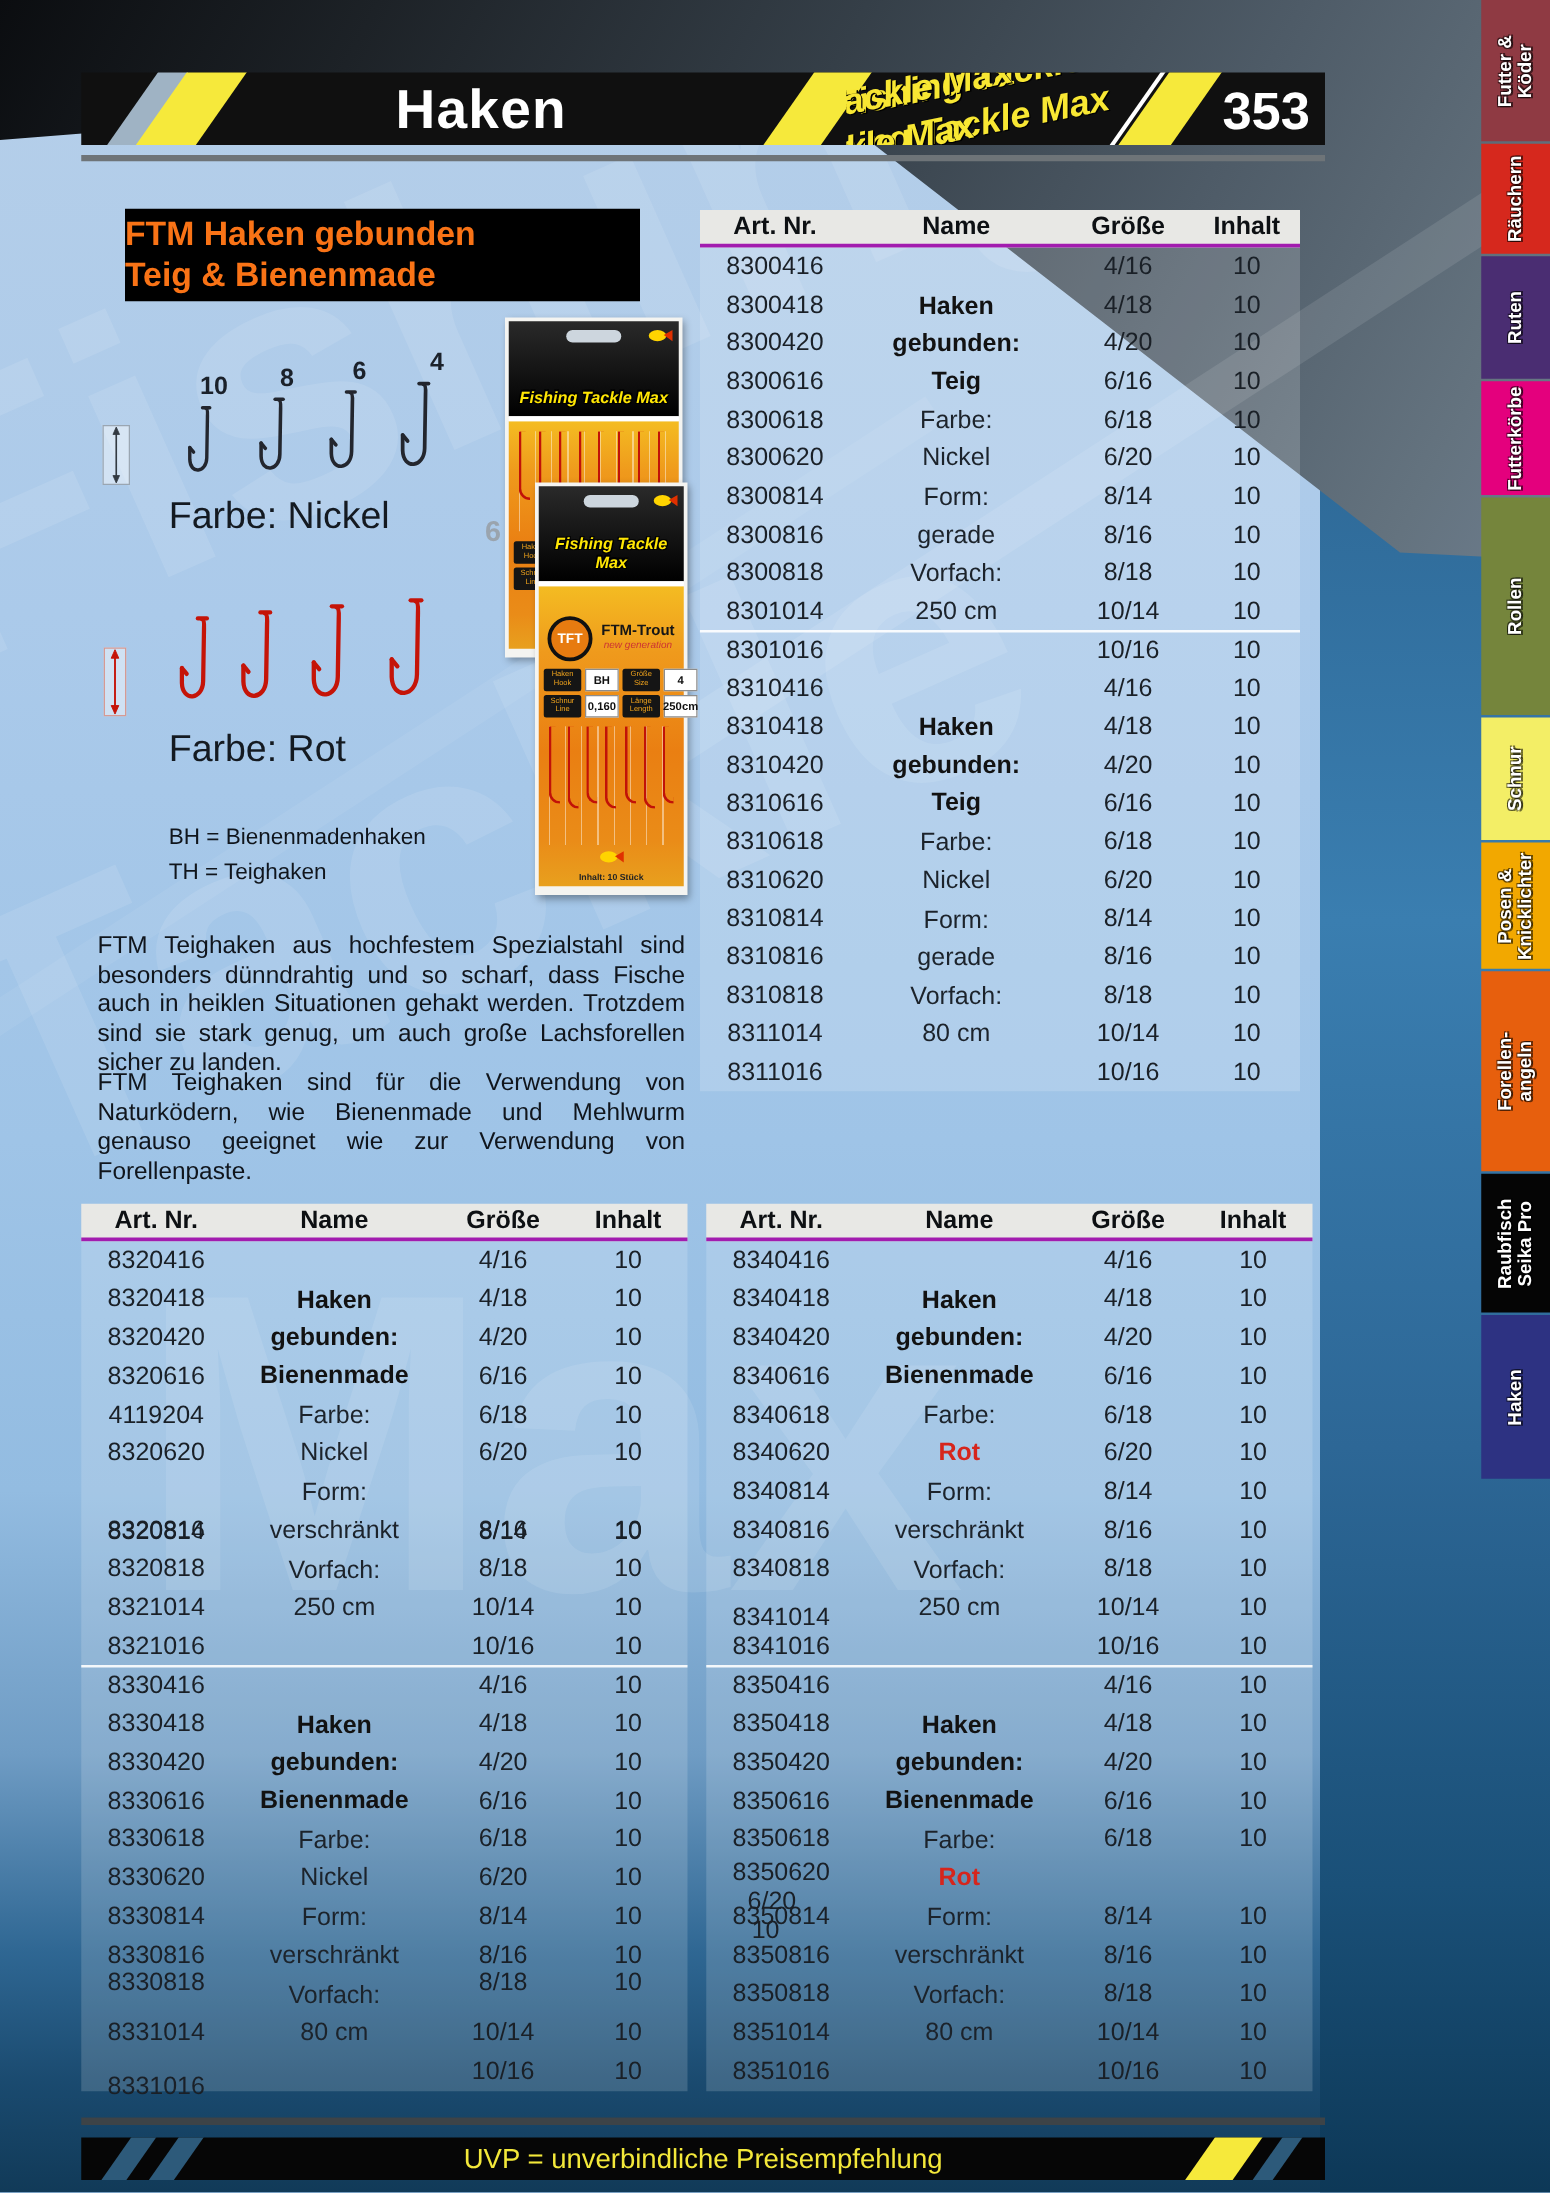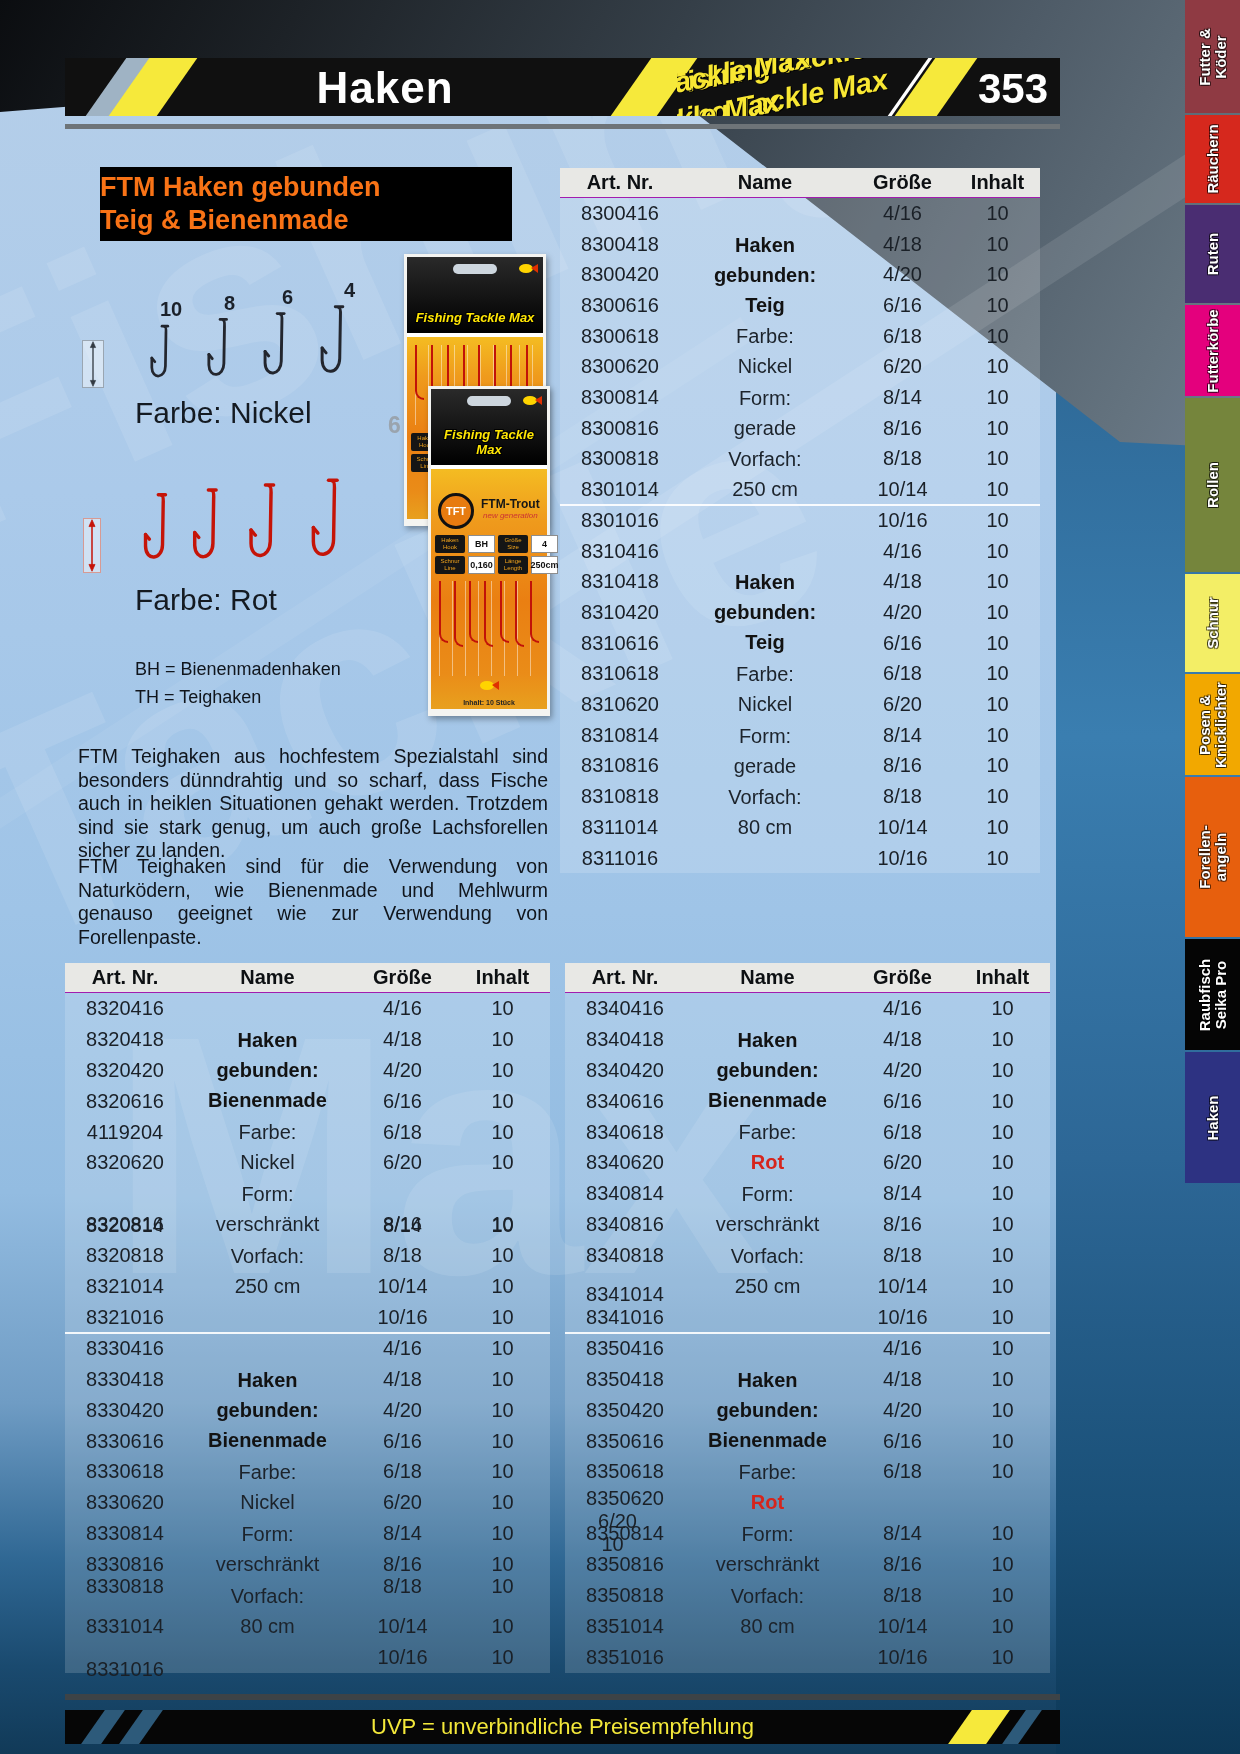--- a/index.html
+++ b/index.html
@@ -51,21 +51,21 @@
   .pkg-sub{position:absolute;top:42px;left:52px;font-size:8px;font-style:italic;color:#c33}
   .spec{position:absolute;top:66px;left:4px;right:3px;display:grid;grid-template-columns:30px 27px 30px 27px;gap:3px}
   .chip{background:#151515;color:#f0a31c;font-size:6px;line-height:7px;text-align:center;padding:2px 0;border-radius:2px}
   .chipval{background:#fff;border:1px solid #8d8d8d;color:#111;font-size:9px;font-weight:bold;display:flex;align-items:center;justify-content:center}
   .pkg-hooks{position:absolute;left:8px;right:8px;display:flex;justify-content:space-between;background:repeating-linear-gradient(90deg,rgba(255,255,255,0.45) 0 1px,transparent 1px 13px)}
   .jhook{width:9px;height:55px;border-left:2px solid #c11208;border-bottom:2px solid #c11208;border-radius:0 0 0 9px}
   .pkg-inhalt{position:absolute;bottom:3px;left:0;right:0;text-align:center;font-size:7px;font-weight:bold;color:#242424}
   #pkg-size-overlay{left:388px;top:412px;font-size:23px;font-weight:bold;color:#9aa4ae}
   
   .table{position:absolute}
-  .thead{display:flex;height:30px;background:#e8e8e5;border-bottom:1px solid #a21caf}
+  .thead{display:flex;height:30px;background:#e8e8e5;border-bottom:3px solid #a21caf}
   .th{display:flex;align-items:center;justify-content:center;font-weight:bold;font-size:20px;color:#0d1013}
   .tbody{position:relative;background:rgba(255,255,255,0.16)}
   .trow{position:absolute;left:0;right:0;display:flex}
   .td{display:flex;align-items:center;justify-content:center;font-size:20px;color:#1a2027}
   .sep{position:absolute;left:0;right:0;height:2px;background:rgba(255,255,255,0.9)}
   .name-ov{position:absolute}
   .lblblock{position:absolute;left:0;right:0;display:flex;flex-direction:column;align-items:center;justify-content:center;line-height:30px;font-size:20px;color:#1c232b;text-align:center}
   .lblblock.bold{font-weight:bold;color:#121212}
   .lblblock .red{color:#d6251c;font-weight:bold}
   

